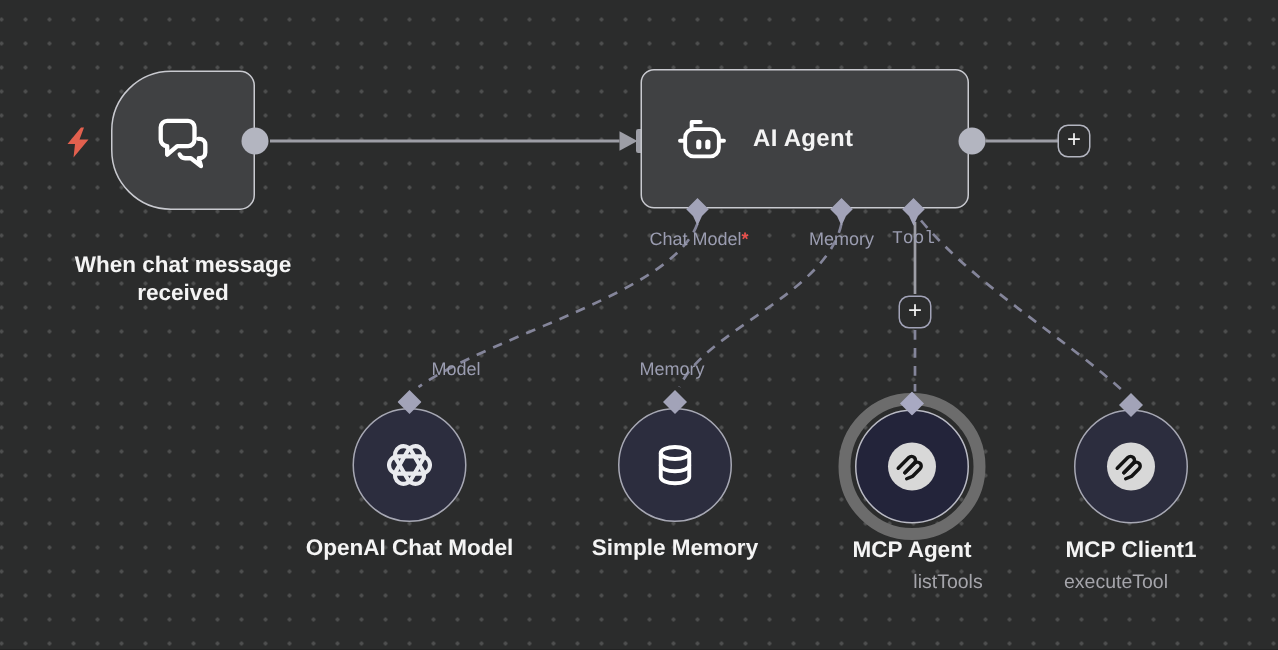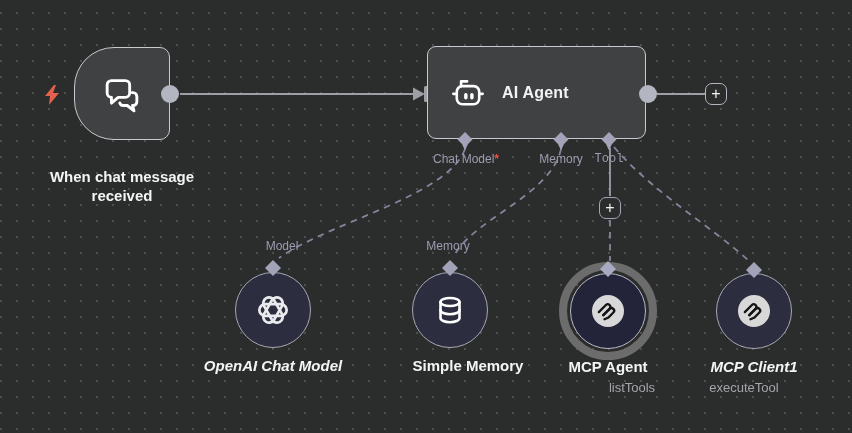--- a/index.html
+++ b/index.html
@@ -106,52 +106,52 @@
     <polygon points="8,0 15.5,7.5 11,12 8,18.5 5,12 0.5,7.5" fill="#a2a3b8"></polygon>
   </svg>
 
   <div class="centered port-label" style="left:466px; top:152px;"><span>Chat Model</span><span class="req">*</span></div>
   <div class="centered port-label" style="left:561px; top:152px;">Memory</div>
   <div class="centered port-label" style="left:609px; top:152px;font-family:Liberation Mono, monospace;">Tool</div>
 
   <div class="plus-btn" style="left:705px; top:83px;">+</div>
   <div class="plus-btn" style="left:599px; top:197px; border-color:#a2a3b8;">+</div>
 
-  <div class="centered port-label" style="left:258px; top:239px;padding-left:48px;">Model</div>
+  <div class="centered port-label" style="left:280px; top:239px;padding-left:48px;">Model</div>
   <div class="centered port-label" style="left:448px; top:239px;">Memory</div>
 
   <div class="selection-ring"></div>
 
   <div class="circle-node" style="left:235px; top:272px;">
     <svg width="42" height="42" viewBox="0 0 40 40">
       <g stroke="#e9eaee" stroke-width="2.6" fill="none" stroke-linejoin="round">
         <rect x="7" y="14.5" width="26" height="11" rx="5.5"></rect>
         <rect x="7" y="14.5" width="26" height="11" rx="5.5" transform="rotate(60 20 20)"></rect>
         <rect x="7" y="14.5" width="26" height="11" rx="5.5" transform="rotate(120 20 20)"></rect>
       </g>
     </svg>
   </div>
   <svg class="pin" style="left:265px; top:260px;" width="16" height="16" viewBox="0 0 16 16">
     <polygon points="8,0 16,8 8,16 0,8" fill="#a2a3b8"></polygon>
   </svg>
-  <div class="centered big-label" style="left:273px; top:357px;font-style:italic;">OpenAI Chat Model</div>
+  <div class="centered big-label" style="left:273px; top:357px;">OpenAI Chat Model</div>
 
   <div class="circle-node" style="left:412px; top:272px;">
     <svg width="40" height="40" viewBox="0 0 40 40">
       <g stroke="#ffffff" stroke-width="2.6" fill="none" stroke-linecap="round">
         <ellipse cx="20" cy="12" rx="9.5" ry="4"></ellipse>
         <path d="M10.5 12 V28 c0 2.3 4.25 4.2 9.5 4.2 s9.5 -1.9 9.5 -4.2 V12"></path>
         <path d="M29.5 20 c0 2.3 -4.25 4.2 -9.5 4.2 s-9.5 -1.9 -9.5 -4.2"></path>
       </g>
     </svg>
   </div>
   <svg class="pin" style="left:442px; top:260px;" width="16" height="16" viewBox="0 0 16 16">
     <polygon points="8,0 16,8 8,16 0,8" fill="#a2a3b8"></polygon>
   </svg>
-  <div class="centered big-label" style="left:450px; top:357px;margin-left:18px;">Simple Memory</div>
+  <div class="centered big-label" style="left:450px; top:357px;">Simple Memory</div>
 
   <div class="circle-node" style="left:570px; top:273px; background:#23243a; border-color:#b9bac4;">
     <svg width="34" height="34" viewBox="0 0 34 34">
       <circle cx="17" cy="17" r="16" fill="#d8d8d8"></circle>
       <g transform="translate(17 16) rotate(45)" stroke="#141414" stroke-width="2.3" fill="none" stroke-linecap="round">
         <path d="M-5 8 V-2 a2.6 2.6 0 0 1 5.2 0 V7"></path>
         <path d="M0.4 7 V-2 a2.6 2.6 0 0 1 5.2 0 V5 l-1.6 4"></path>
       </g>
     </svg>
   </div>
@@ -166,16 +166,16 @@
       <circle cx="17" cy="17" r="16" fill="#d8d8d8"></circle>
       <g transform="translate(17 16) rotate(45)" stroke="#141414" stroke-width="2.3" fill="none" stroke-linecap="round">
         <path d="M-5 8 V-2 a2.6 2.6 0 0 1 5.2 0 V7"></path>
         <path d="M0.4 7 V-2 a2.6 2.6 0 0 1 5.2 0 V5 l-1.6 4"></path>
       </g>
     </svg>
   </div>
   <svg class="pin" style="left:746px; top:262px;" width="16" height="16" viewBox="0 0 16 16">
     <polygon points="8,0 16,8 8,16 0,8" fill="#a2a3b8"></polygon>
   </svg>
-  <div class="centered big-label" style="left:754px; top:358px;font-style:italic;">MCP Client1</div>
+  <div class="centered big-label" style="left:754px; top:358px;">MCP Client1</div>
   <div class="centered sub-label" style="left:744px; top:380px;">executeTool</div>
 
 </div>
 
 </body></html>

